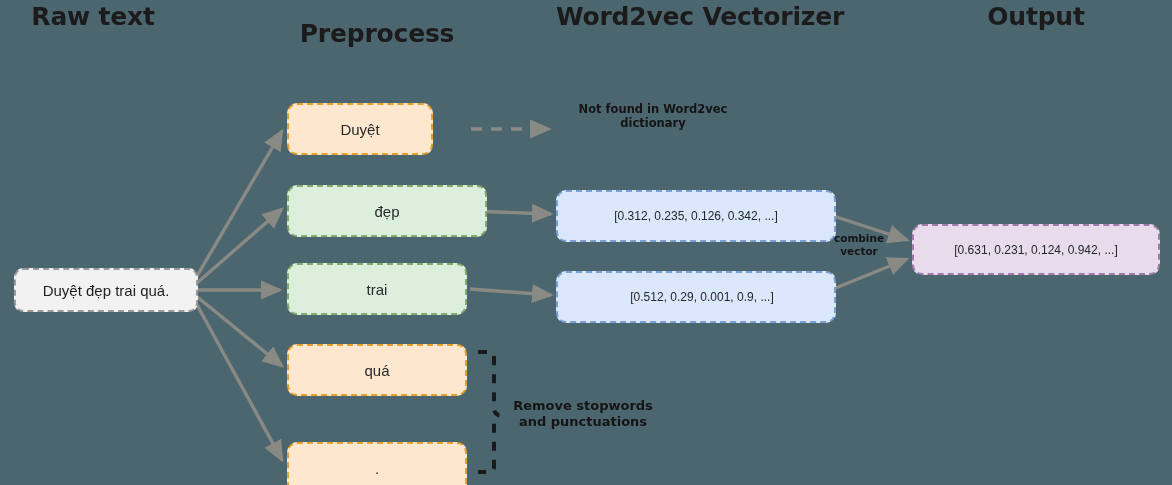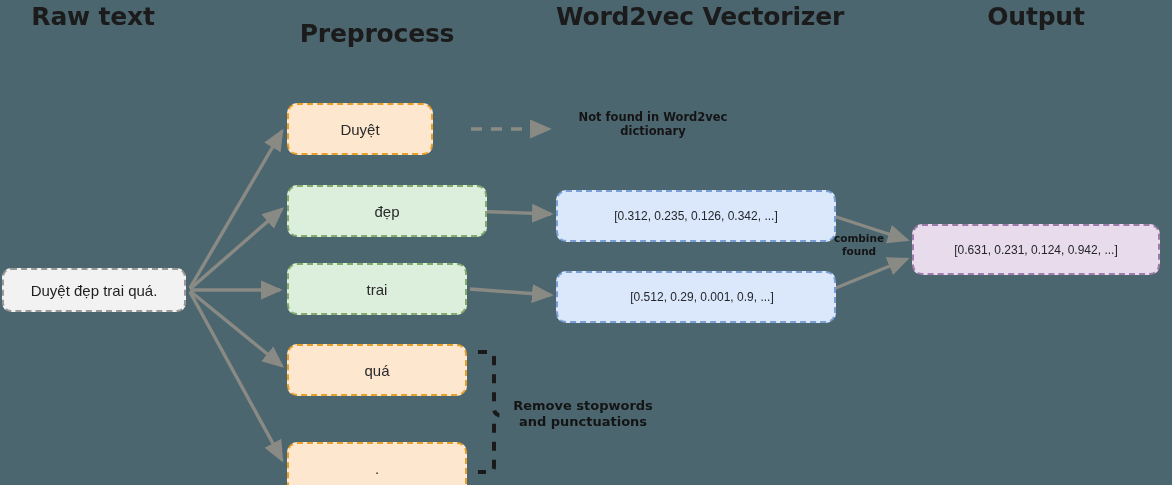--- a/index.html
+++ b/index.html
@@ -42,21 +42,21 @@
     align-items: center;
     justify-content: center;
     font-size: 15px;
     color: #2a2a2a;
     text-align: center;
     border-width: 2px;
     border-style: dashed;
   }
 
   .node.raw {
-    left: 2px; top: 268px; width: 184px; height: 44px;
+    left: 14px; top: 268px; width: 184px; height: 44px;
     background: #f2f2f2;
     border-color: #9a9a9a;
     border-radius: 9px;
     font-size: 15px;
     color: #1f1f1f;
   }
 
   .node.token-orange {
     background: #fde7cf;
     border-color: #e8a02a;
@@ -93,21 +93,21 @@
   
   .note {
     position: absolute;
     font-family: "DejaVu Sans", sans-serif;
     font-weight: 700;
     color: #141414;
     text-align: center;
     line-height: 1.22;
     white-space: pre-line;
   }
-  .note.notfound { left: 560px; top: 110px; width: 186px; font-size: 11.5px; }
+  .note.notfound { left: 560px; top: 102px; width: 186px; font-size: 11.5px; }
   .note.combine  { left: 826px; top: 232px; width: 66px;  font-size: 10.5px; }
   .note.remove   { left: 500px; top: 398px; width: 166px; font-size: 13px; }
 
   
   svg.lines {
     position: absolute;
     left: 0; top: 0;
     width: 1172px; height: 485px;
     pointer-events: none;
   }
@@ -166,17 +166,17 @@
   <div class="node token-orange tok5">.</div>
 
   <div class="node vec-blue vec1">[0.312, 0.235, 0.126, 0.342, ...]</div>
   <div class="node vec-blue vec2">[0.512, 0.29, 0.001, 0.9, ...]</div>
 
   <div class="node out-purple">[0.631, 0.231, 0.124, 0.942, ...]</div>
 
   <div class="note notfound">Not found in Word2vec
 dictionary</div>
   <div class="note combine">combine
-found</div>
+vector</div>
   <div class="note remove">Remove stopwords
 and punctuations</div>
 
 </div>
 
 </body></html>

